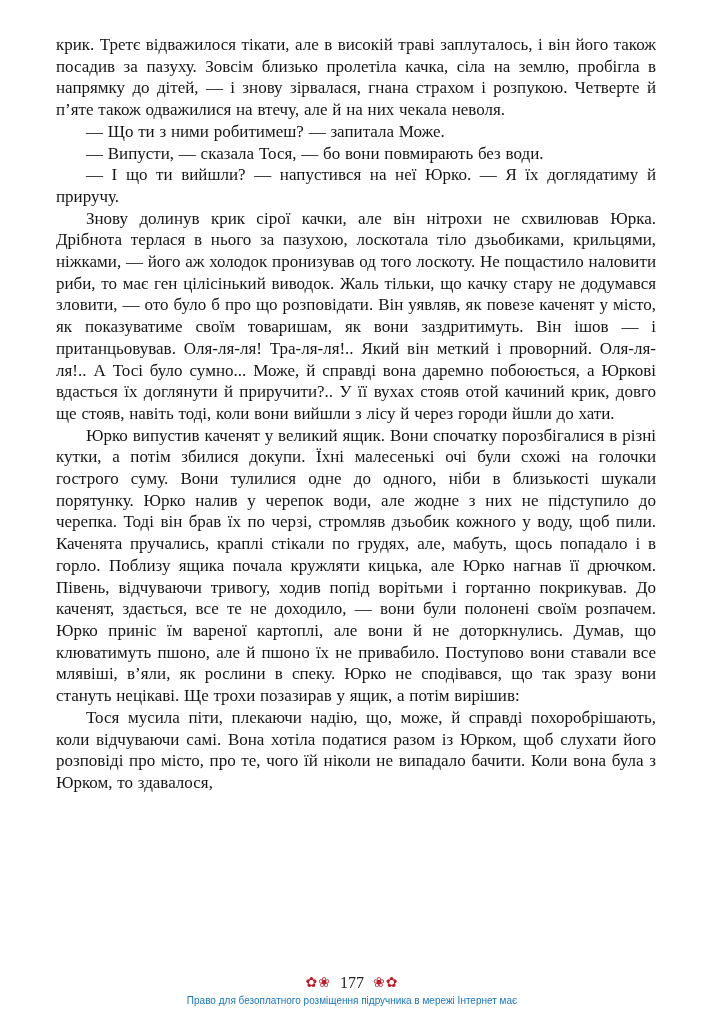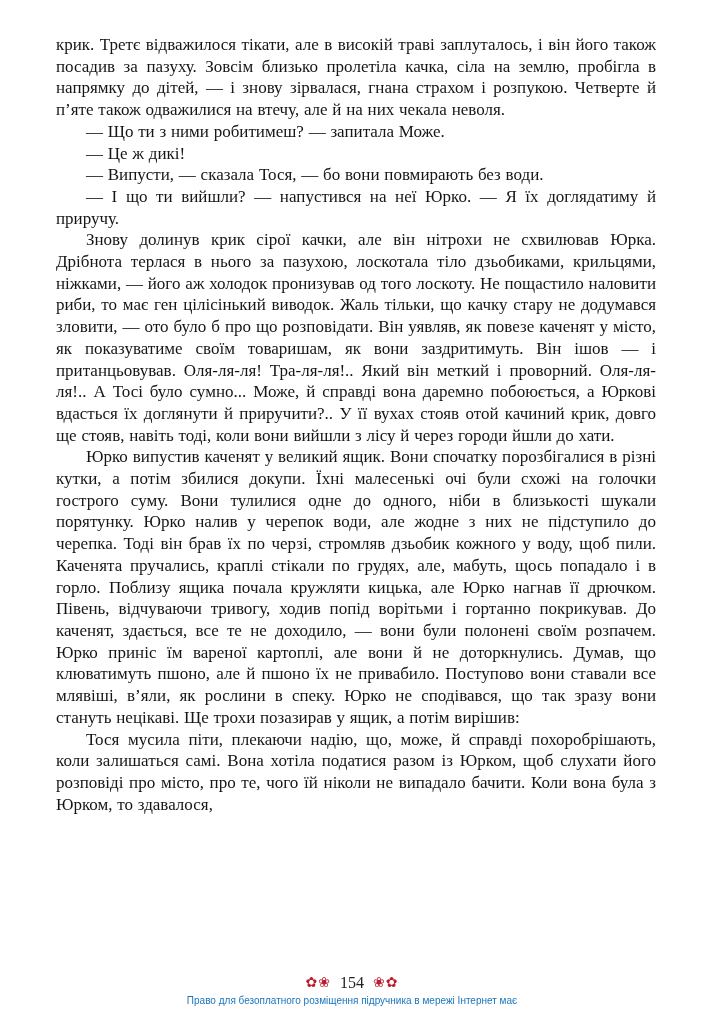--- a/index.html
+++ b/index.html
@@ -60,32 +60,31 @@
   }
 </style>
 </head>
 <body>
 
 <div class="page">
 
   <div class="text-block">
       <p class="">крик. Третє відважилося тікати, але в високій траві заплуталось, і він його також посадив за пазуху. Зовсім близько пролетіла качка, сіла на землю, пробігла в напрямку до дітей, — і знову зірвалася, гнана страхом і розпукою. Четверте й п’яте також одважилися на втечу, але й на них чекала неволя.</p>
       <p class="indent">— Що ти з ними робитимеш? — запитала Може.</p>
-      <p class="indent">— Це ж дикі!</p>
       <p class="indent">— Випусти, — сказала Тося, — бо вони повмирають без води.</p>
       <p class="indent">— І що ти вийшли? — напустився на неї Юрко. — Я їх доглядатиму й приручу.</p>
       <p class="indent">Знову долинув крик сірої качки, але він нітрохи не схвилював Юрка. Дрібнота терлася в нього за пазухою, лоскотала тіло дзьобиками, крильцями, ніжками, — його аж холодок пронизував од того лоскоту. Не пощастило наловити риби, то має ген цілісінький виводок. Жаль тільки, що качку стару не додумався зловити, — ото було б про що розповідати. Він уявляв, як повезе каченят у місто, як показуватиме своїм товаришам, як вони заздритимуть. Він ішов — і пританцьовував. Оля-ля-ля! Тра-ля-ля!.. Який він меткий і проворний. Оля-ля-ля!.. А Тосі було сумно... Може, й справді вона даремно побоюється, а Юркові вдасться їх доглянути й приручити?.. У її вухах стояв отой качиний крик, довго ще стояв, навіть тоді, коли вони вийшли з лісу й через городи йшли до хати.</p>
       <p class="indent">Юрко випустив каченят у великий ящик. Вони спочатку порозбігалися в різні кутки, а потім збилися докупи. Їхні малесенькі очі були схожі на голочки гострого суму. Вони тулилися одне до одного, ніби в близькості шукали порятунку. Юрко налив у черепок води, але жодне з них не підступило до черепка. Тоді він брав їх по черзі, стромляв дзьобик кожного у воду, щоб пили. Каченята пручались, краплі стікали по грудях, але, мабуть, щось попадало і в горло. Поблизу ящика почала кружляти кицька, але Юрко нагнав її дрючком. Півень, відчуваючи тривогу, ходив попід ворітьми і гортанно покрикував. До каченят, здається, все те не доходило, — вони були полонені своїм розпачем. Юрко приніс їм вареної картоплі, але вони й не доторкнулись. Думав, що клюватимуть пшоно, але й пшоно їх не привабило. Поступово вони ставали все млявіші, в’яли, як рослини в спеку. Юрко не сподівався, що так зразу вони стануть нецікаві. Ще трохи позазирав у ящик, а потім вирішив:</p>
-      <p class="indent">Тося мусила піти, плекаючи надію, що, може, й справді похоробрішають, коли залишаться самі. Вона хотіла податися разом із Юрком, щоб слухати його розповіді про місто, про те, чого їй ніколи не випадало бачити. Коли вона була з Юрком, то здавалося,</p>
+      <p class="indent">Тося мусила піти, плекаючи надію, що, може, й справді похоробрішають, коли відчуваючи самі. Вона хотіла податися разом із Юрком, щоб слухати його розповіді про місто, про те, чого їй ніколи не випадало бачити. Коли вона була з Юрком, то здавалося,</p>
     </div>
 
   <div class="footer">
     <div class="pagenum-row">
       <span class="ornament">✿❀</span>
-      <span class="page-number">154</span>
+      <span class="page-number">177</span>
       <span class="ornament">❀✿</span>
     </div>
     <div class="legal">
       <div>Право для безоплатного розміщення підручника в мережі Інтернет має</div>
     </div>
   </div>
 
 </div>
 
 </body></html>

